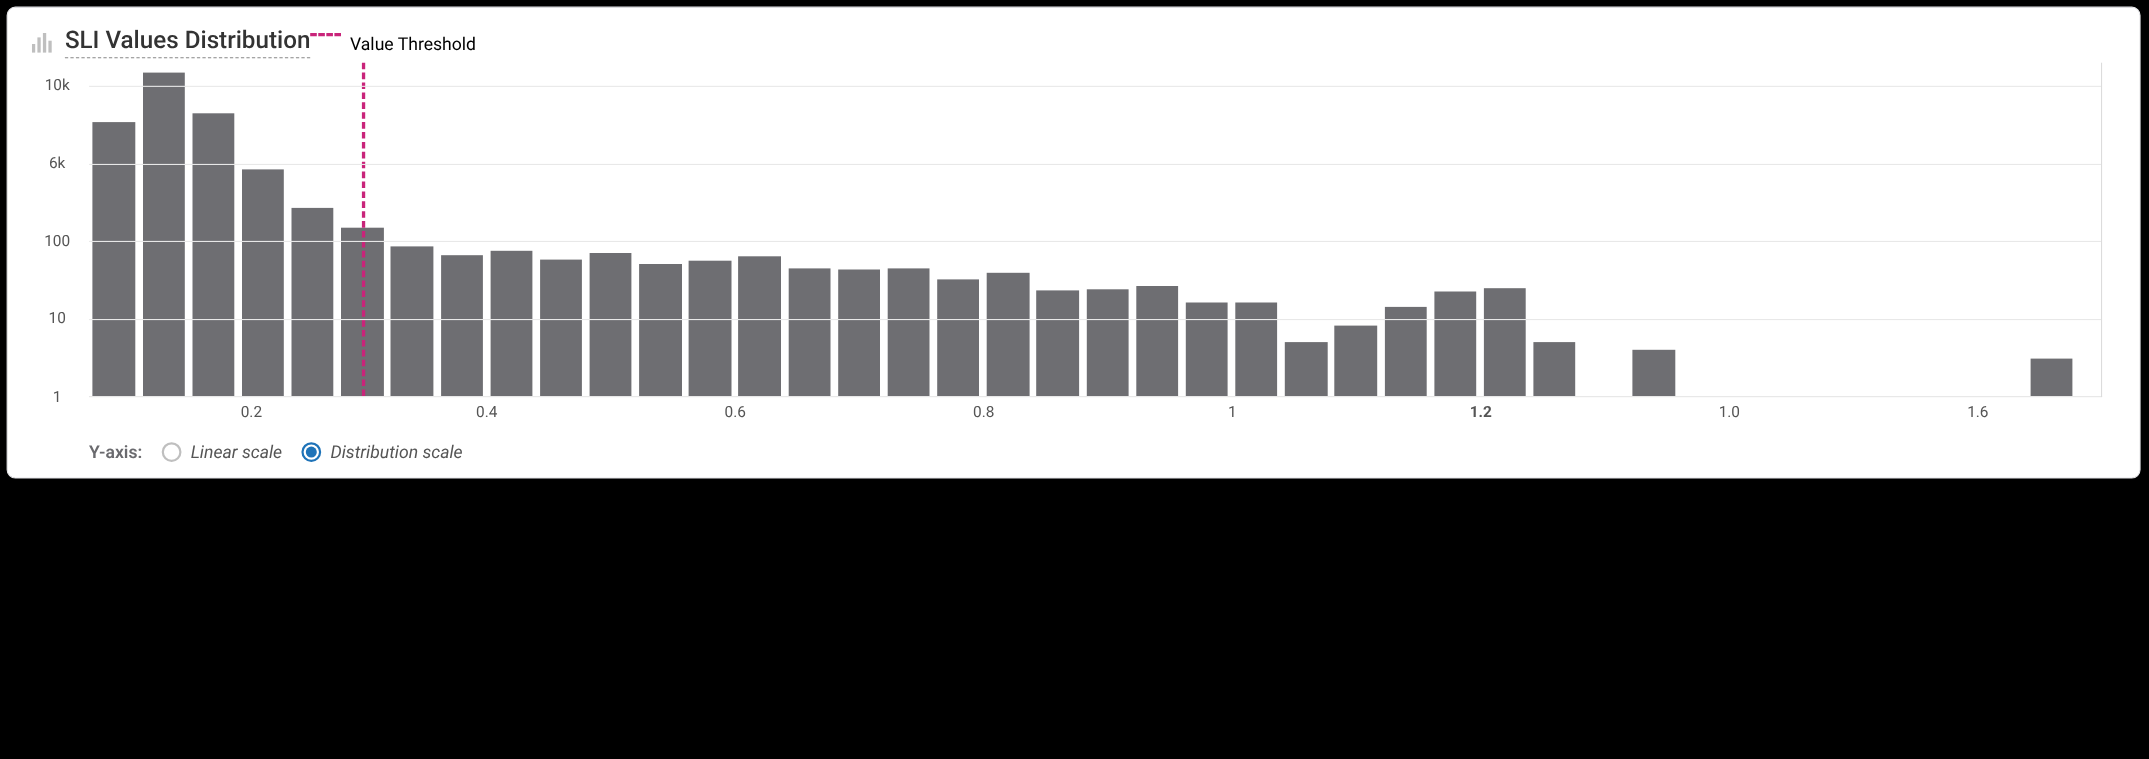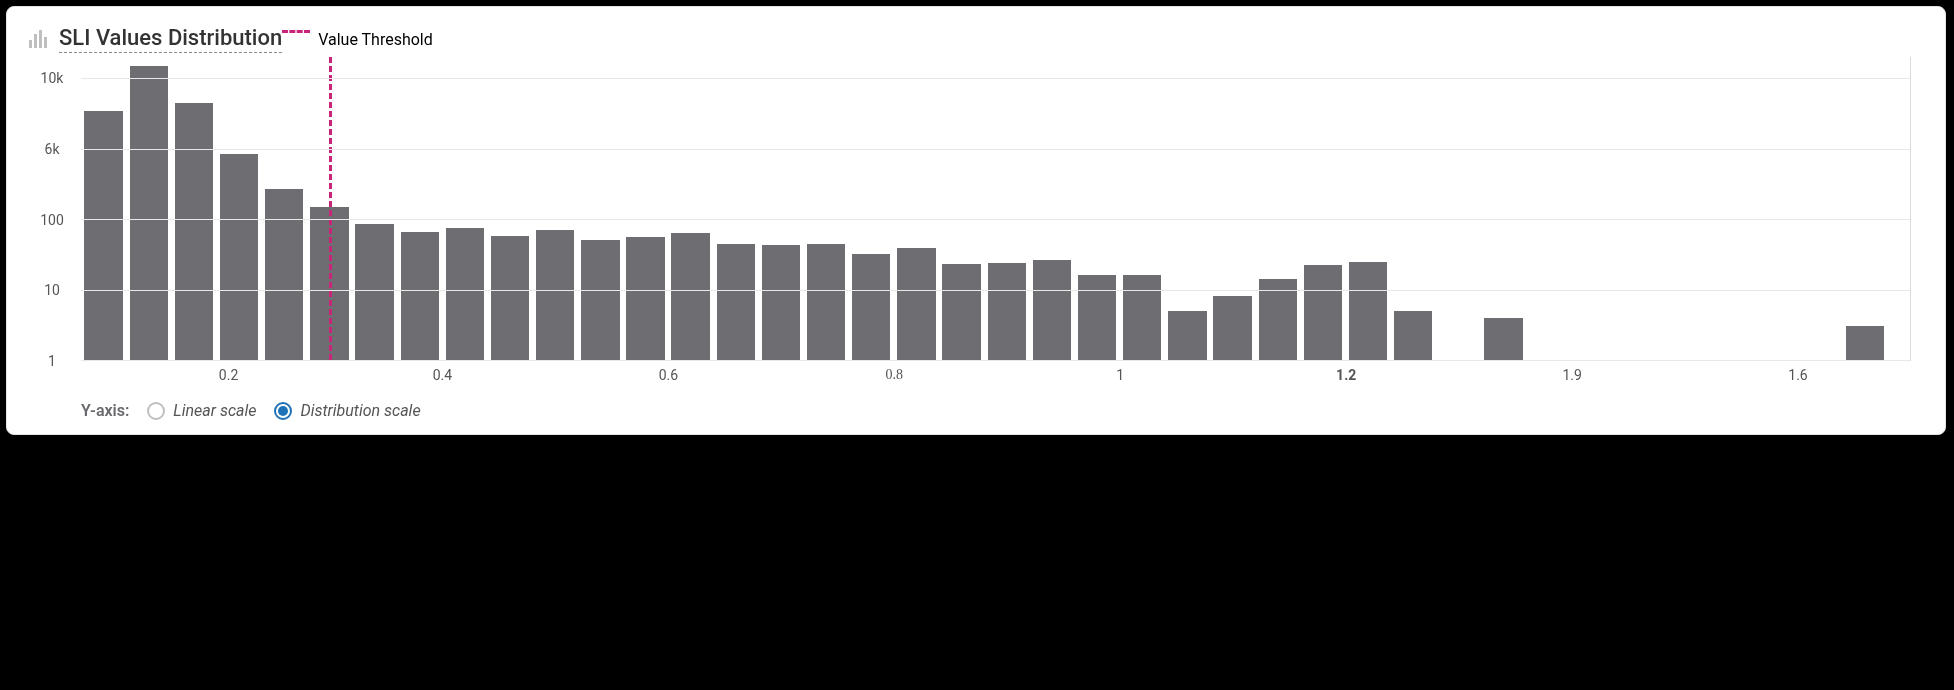--- a/index.html
+++ b/index.html
@@ -220,24 +220,24 @@
         <div class="gridline" style="top: 6.99902%;"></div>
       </div>
   <div class="ytick" style="top: 304px;">1</div>
       <div class="ytick" style="top: 233.319px;">10</div>
       <div class="ytick" style="top: 162.639px;">100</div>
       <div class="ytick" style="top: 91.9578px;">6k</div>
       <div class="ytick" style="top: 21.277px;">10k</div>
       <div class="xtick" style="left: calc(7.40741% + 47.2593px); padding-left: 24px;">0.2</div>
       <div class="xtick" style="left: calc(19.7531% + 39.358px);">0.4</div>
       <div class="xtick" style="left: calc(32.0988% + 31.4568px);">0.6</div>
-      <div class="xtick" style="left: calc(44.4444% + 23.5556px); font-family: Liberation Serif, serif;">0.8</div>
+      <div class="xtick" style="left: calc(44.4444% + 23.5556px);">0.8</div>
       <div class="xtick" style="left: calc(56.7901% + 15.6543px);">1</div>
       <div class="xtick" style="left: calc(69.1358% + 7.75309px); font-weight: bold;">1.2</div>
-      <div class="xtick" style="left: calc(81.4815% - 0.148148px);">1.9</div>
+      <div class="xtick" style="left: calc(81.4815% - 0.148148px);">1.0</div>
       <div class="xtick" style="left: calc(93.8272% - 8.04938px);">1.6</div>
     </div>
 
   <div class="controls">
     <span class="controls-label">Y-axis:</span>
     <span class="radio">
       <span class="radio-circle" id="radio-linear"></span>
       <span>Linear scale</span>
     </span>
     <span class="radio">

